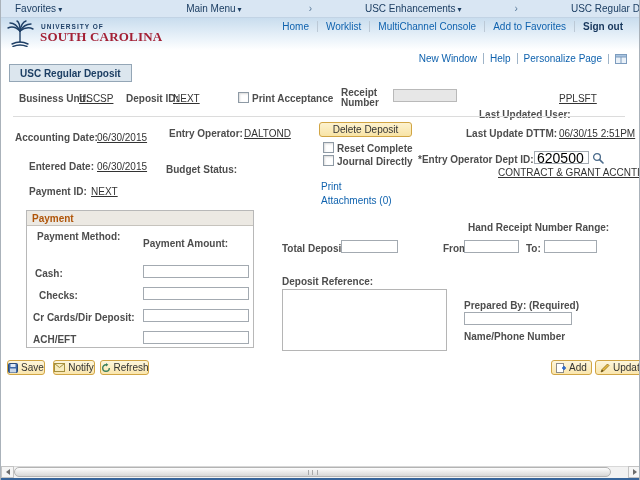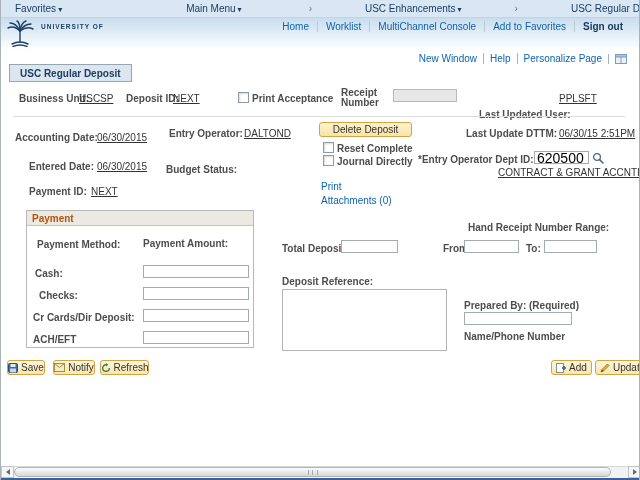--- a/index.html
+++ b/index.html
@@ -96,20 +96,21 @@
       <path d="M16 11 C 13 5, 10 3, 6 3"></path>
       <path d="M16 11 C 16 5, 15 2, 13 1"></path>
       <path d="M16 11 C 17 5, 19 2, 22 1"></path>
       <path d="M16 11 C 19 6, 23 4, 27 4"></path>
       <path d="M16 11 C 20 8, 25 7, 29 9"></path>
       <path d="M8 24 Q 16 20, 24 24"></path>
       <path d="M9 26.5 Q 16 23.5, 23 26.5"></path>
     </g>
   </svg>
   <div class="logo-top">UNIVERSITY OF</div>
+  <div class="logo-bottom">SOUTH CAROLINA</div>
 
   <div class="hlinks">
     <span class="hl link">Home</span>
     <span class="hl link">Worklist</span>
     <span class="hl link">MultiChannel Console</span>
     <span class="hl link">Add to Favorites</span>
     <span class="hl signout">Sign out</span>
   </div>
 
   <div class="plinks">
@@ -169,21 +170,21 @@
 
   <span class="a lbl" style="left:28px;top:186px;">Payment ID:</span>
   <span class="a val" style="left:90px;top:186px;">NEXT</span>
   <span class="a link" style="left:320px;top:181px;">Print</span>
   <span class="a link" style="left:320px;top:195px;">Attachments (0)</span>
 
   <div class="gbox">
     <div class="gbox-hdr">
       <span class="gbox-title">Payment</span>
     </div>
-    <span class="a lbl" style="left:10px;top:28px;text-align:center;">Payment Method:</span>
+    <span class="a lbl" style="left:10px;top:20px;text-align:center;">Payment Method:</span>
     <span class="a lbl" style="left:116px;top:27px;">Payment Amount:</span>
 
     <span class="a lbl" style="left:8px;top:57px;">Cash:</span>
     <input class="txt" style="left: 116px; top: 54px; width: 106px;" value="">
     <span class="a lbl" style="left:12px;top:79px;">Checks:</span>
     <input class="txt" style="left: 116px; top: 76px; width: 106px;" value="">
     <span class="a lbl" style="left:6px;top:101px;">Cr Cards/Dir Deposit:</span>
     <input class="txt" style="left: 116px; top: 98px; width: 106px;" value="">
     <span class="a lbl" style="left:6px;top:123px;">ACH/EFT</span>
     <input class="txt" style="left: 116px; top: 120px; width: 106px;" value="">

